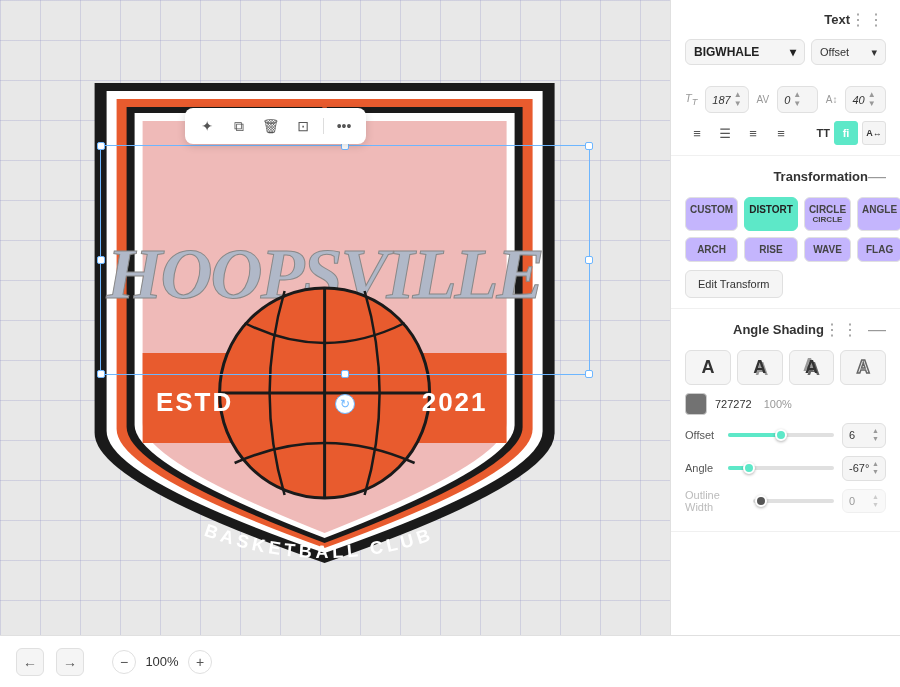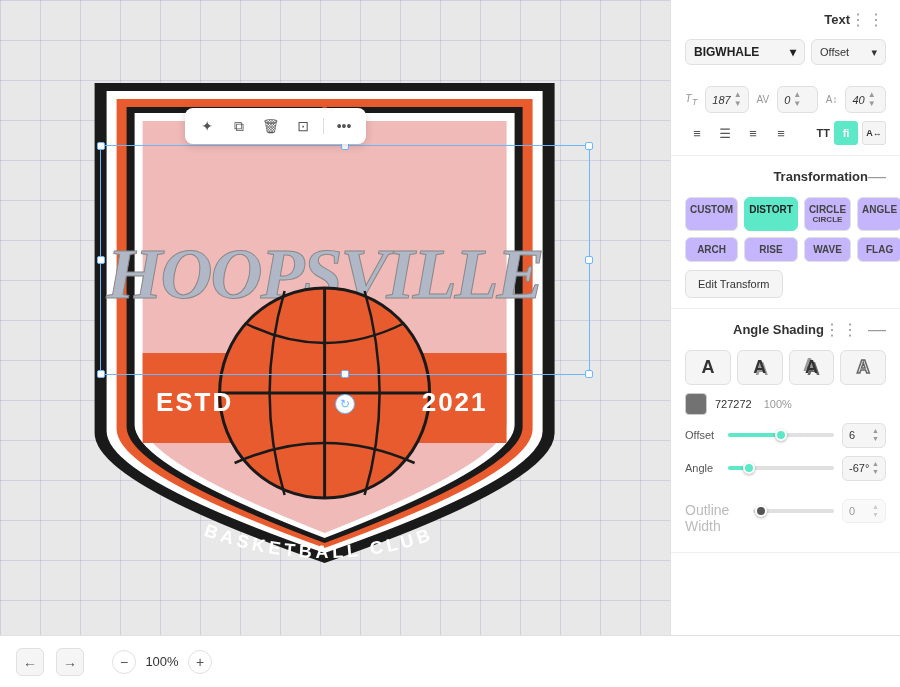--- a/index.html
+++ b/index.html
@@ -457,24 +457,23 @@
     }
 
     .s-arrow {
       font-size: 7px;
       color: #999;
       cursor: pointer;
       line-height: 1.2;
     }
 
     .outline-label {
-      font-size: 14px;
+      font-size: 11px;
       color: #bbb;
       width: 60px;
-      margin-top: 13px;
     }
 
     .outline-value-box {
       display: flex;
       align-items: center;
       background: #f5f5f5;
       border: 1px solid #e0e0e0;
       border-radius: 6px;
       padding: 3px 6px;
       width: 44px;

